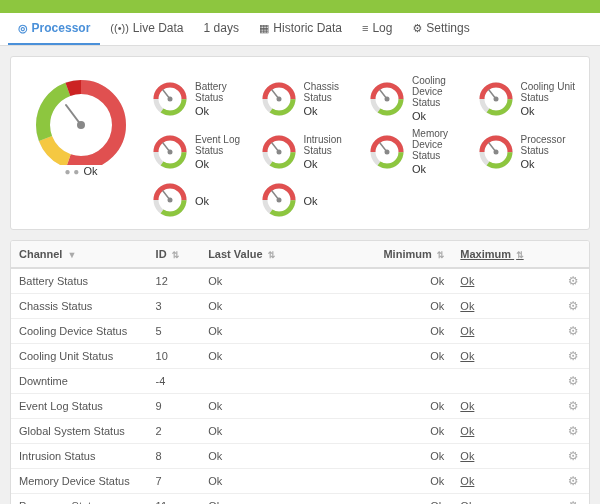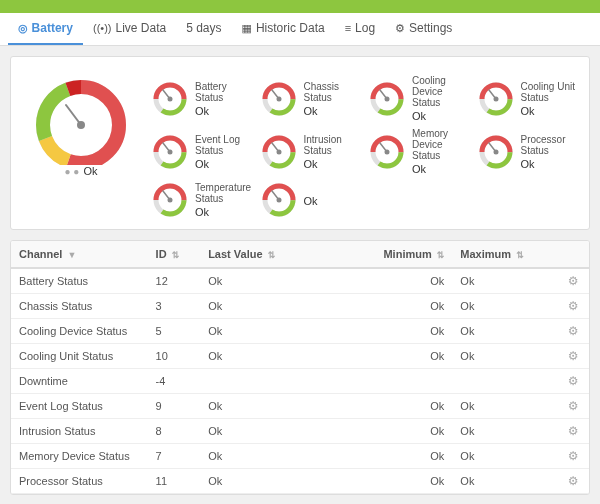--- a/index.html
+++ b/index.html
@@ -47,47 +47,47 @@
     th { padding: 7px 8px; text-align: left; font-size: 11px; color: #555; font-weight: bold; cursor: pointer; }
     th .sort-icon { color: #aaa; font-size: 9px; margin-left: 2px; }
     td { padding: 5px 8px; font-size: 11px; color: #555; border-bottom: 1px solid #eee; }
     .link-icon { color: #aaa; font-size: 12px; cursor: pointer; }
 
     
     .col-channel { width: 130px; margin-top: 12px; }
     .col-id { width: 50px; }
     .col-lastval { width: 120px; }
     .col-min { width: 120px; text-align: right; }
-    .col-max { width: 100px; }
+    .col-max { width: 100px; text-decoration: underline; }
     .col-link { width: 30px; text-align: center; }
   </style>
 </head>
 <body>
 
 <div class="header">
   <span class="header-check"></span>
   <div>
     <span style="color:white;font-size:12px;"></span>
     <span class="header-title"></span>
     <span class="header-stars"></span>
     <span class="header-ok"></span>
   </div>
 </div>
 
 <div class="nav-tabs">
   <div class="nav-tab active">
     <span class="tab-icon">◎</span>
-    <span>Battery</span>
+    <span>Processor</span>
   </div>
   <div class="nav-tab">
     <span class="tab-icon">((•))</span>
     <span>Live Data</span>
   </div>
   <div class="nav-tab">
-    <span>5 days</span>
+    <span>1 days</span>
   </div>
   <div class="nav-tab">
     <span class="tab-icon">▦</span>
     <span>Historic Data</span>
   </div>
   <div class="nav-tab">
     <span class="tab-icon">≡</span>
     <span>Log</span>
   </div>
   <div class="nav-tab">
@@ -231,21 +231,20 @@
           </div>
           <div class="status-item">
             <svg class="mini-gauge" viewBox="0 0 38 38">
     <circle cx="19" cy="19" r="14" fill="none" stroke="#e0e0e0" stroke-width="5"></circle>
     <circle cx="19" cy="19" r="14" fill="none" stroke="#e05050" stroke-width="5" stroke-dasharray="44 88" stroke-dashoffset="0" transform="rotate(-180 19 19)"></circle>
     <circle cx="19" cy="19" r="14" fill="none" stroke="#8dc63f" stroke-width="5" stroke-dasharray="30 88" stroke-dashoffset="-44" transform="rotate(-180 19 19)"></circle>
     <line x1="19" y1="19" x2="12" y2="10" stroke="#888" stroke-width="1.5" stroke-linecap="round"></line>
     <circle cx="19" cy="19" r="2.5" fill="#888"></circle>
   </svg>
             <div class="status-item-info">
-    <span class="status-item-name">Temperature Status</span>
     <span class="status-item-value">Ok</span>
   </div>
           </div>
           <div class="status-item">
             <svg class="mini-gauge" viewBox="0 0 38 38">
     <circle cx="19" cy="19" r="14" fill="none" stroke="#e0e0e0" stroke-width="5"></circle>
     <circle cx="19" cy="19" r="14" fill="none" stroke="#e05050" stroke-width="5" stroke-dasharray="44 88" stroke-dashoffset="0" transform="rotate(-180 19 19)"></circle>
     <circle cx="19" cy="19" r="14" fill="none" stroke="#8dc63f" stroke-width="5" stroke-dasharray="30 88" stroke-dashoffset="-44" transform="rotate(-180 19 19)"></circle>
     <line x1="19" y1="19" x2="12" y2="10" stroke="#888" stroke-width="1.5" stroke-linecap="round"></line>
     <circle cx="19" cy="19" r="2.5" fill="#888"></circle>
@@ -324,20 +323,28 @@
   </tr>
           <tr>
     <td class="col-channel">Event Log Status</td>
     <td class="col-id">9</td>
     <td class="col-lastval">Ok</td>
     <td class="col-min">Ok</td>
     <td class="col-max">Ok</td>
     <td class="col-link"><span class="link-icon">⚙</span></td>
   </tr>
           <tr>
+    <td class="col-channel">Global System Status</td>
+    <td class="col-id">2</td>
+    <td class="col-lastval">Ok</td>
+    <td class="col-min">Ok</td>
+    <td class="col-max">Ok</td>
+    <td class="col-link"><span class="link-icon">⚙</span></td>
+  </tr>
+          <tr>
     <td class="col-channel">Intrusion Status</td>
     <td class="col-id">8</td>
     <td class="col-lastval">Ok</td>
     <td class="col-min">Ok</td>
     <td class="col-max">Ok</td>
     <td class="col-link"><span class="link-icon">⚙</span></td>
   </tr>
           <tr>
     <td class="col-channel">Memory Device Status</td>
     <td class="col-id">7</td>

